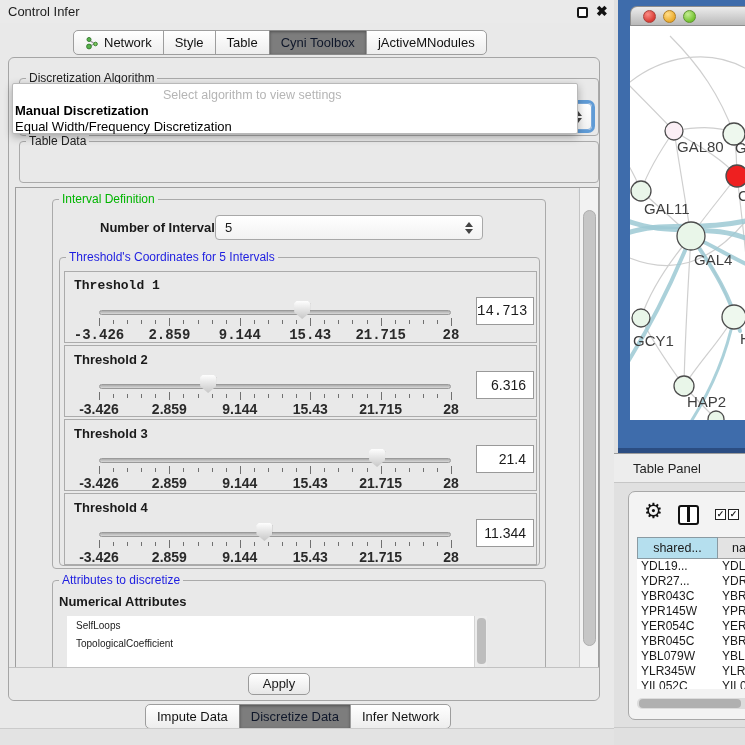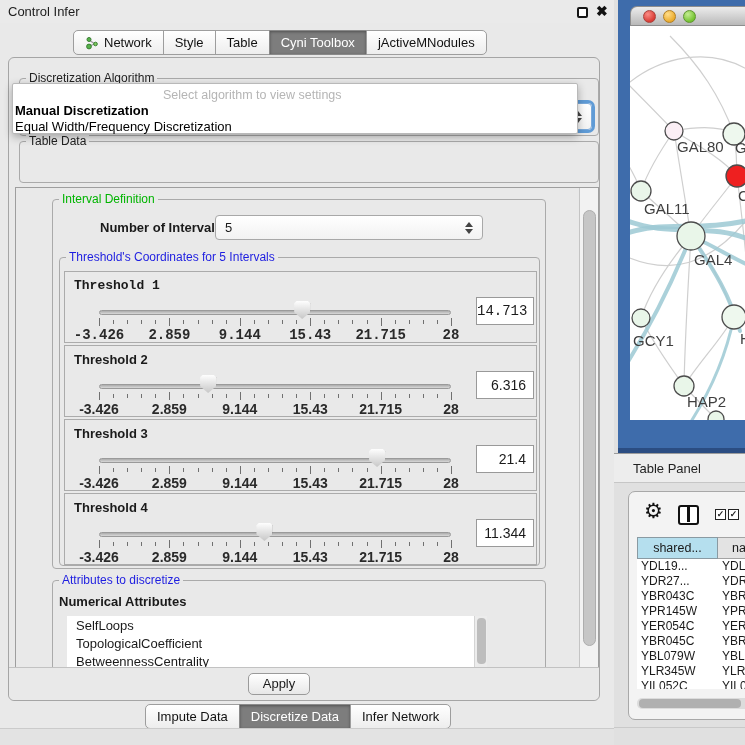--- a/index.html
+++ b/index.html
@@ -15,21 +15,21 @@
   .titlebar-title { position:absolute; left:8px; top:4px; font-size:13px; color:#1c1c1c; }
   .float-icon { position:absolute; left:577px; top:7px; width:11px; height:11px; border:2px solid #161616; border-radius:2px; background:#fff; }
   .close-icon { position:absolute; left:596px; top:3px; font-size:14px; font-weight:bold; color:#111; }
 
   .top-tabs { position:absolute; left:73px; top:30px; height:25px; display:flex; }
   .tab { height:25px; padding:0 11px; display:flex; align-items:center; gap:5px;
          font-size:13px; color:#111; background:linear-gradient(#ffffff,#ededed);
          border:1px solid #9d9d9d; margin-left:-1px; white-space:nowrap; cursor:default; }
   .tab:first-child { border-radius:5px 0 0 5px; margin-left:0; }
   .tab:last-child  { border-radius:0 5px 5px 0; }
-  .tab.selected { background:#7d7d7d; color:#ffffff; border-color:#8a8a8a; box-shadow:inset 0 1px 3px rgba(0,0,0,.35); }
+  .tab.selected { background:#7d7d7d; color:#0f172a; border-color:#8a8a8a; box-shadow:inset 0 1px 3px rgba(0,0,0,.35); }
 
   .main-box { position:absolute; left:8px; top:57px; width:592px; height:644px;
               border:1px solid #a5a5a5; border-radius:6px; background:#e9e9e9; }
 
   .group { position:absolute; border:1px solid #aaaaaa; border-radius:4px; }
   .group-title { position:absolute; top:-8px; left:6px; background:#e9e9e9; padding:0 3px; font-size:12px; white-space:nowrap; }
   .gt-black { color:#222; } .gt-green { color:#00b400; } .gt-blue { color:#1d1de0; }
 
   .combo { position:absolute; background:linear-gradient(#ffffff,#f2f2f2); border:1px solid #a8a8a8;
            border-radius:4px; display:flex; align-items:center; font-size:13px; padding-left:9px; }
@@ -68,21 +68,21 @@
   .thr-ticks { position:absolute; left:34px; top:46px; width:352px; height:9px; }
   .tick { position:absolute; top:2px; width:1px; height:4px; background:#707070; }
   .tick.major { top:0; height:8px; }
   .tick-label { position:absolute; top:55px; transform:translateX(-50%); font-size:14px; font-weight:bold; color:#2a2a2a; white-space:nowrap; }
   .thr-value { position:absolute; left:411px; top:25px; width:58px; height:28px; background:#fff;
                border:1px solid #999; font-size:14px; text-align:right; line-height:26px; padding-right:7px; }
 
   .attr-group { left:36px; top:392px; width:494px; height:110px; }
   .attr-sub { position:absolute; left:6px; top:13px; font-size:13px; font-weight:bold; }
   .attr-list { position:absolute; left:14px; top:35px; width:420px; height:80px; background:#fff; overflow:hidden; }
-  .attr-item { padding-left:9px; font-size:13px; line-height:17px; padding-top:1px; }
+  .attr-item { padding-left:9px; font-size:10px; line-height:17px; padding-top:1px; }
   .attr-scroll { position:absolute; right:0; top:0; bottom:0; width:13px; background:#ececec; border-left:1px solid #d4d4d4; }
   .attr-scroll-thumb { position:absolute; left:2px; top:2px; width:9px; height:46px; background:#bdbdbd; border-radius:4px; }
 
   .footer { position:absolute; left:0; right:0; bottom:0; height:33px; background:#e9e9e9;
             border-top:1px solid #c2c2c2; border-radius:0 0 6px 6px; }
   .apply-btn { position:absolute; left:239px; top:615px; width:62px; height:22px;
                background:linear-gradient(#ffffff,#e7e7e7); border:1px solid #9a9a9a; border-radius:5px;
                font-size:13px; text-align:center; line-height:20px; }
 
   .bottom-tabs { position:absolute; left:145px; top:704px; height:24px; display:flex; }
@@ -356,21 +356,20 @@
         </div>
       </div>
 
       <div class="group attr-group">
         <span class="group-title gt-blue">Attributes to discretize</span>
         <span class="attr-sub">Numerical Attributes</span>
         <div class="attr-list" id="attr-list">
 
         <div class="attr-item">SelfLoops</div>
             <div class="attr-item">TopologicalCoefficient</div>
-            <div class="attr-item">BetweennessCentrality</div>
             <div class="attr-scroll">
             <div class="attr-scroll-thumb"></div>
           </div>
           </div>
       </div>
 
       <div class="vscroll">
         <div class="vscroll-thumb"></div>
       </div>
     </div>

